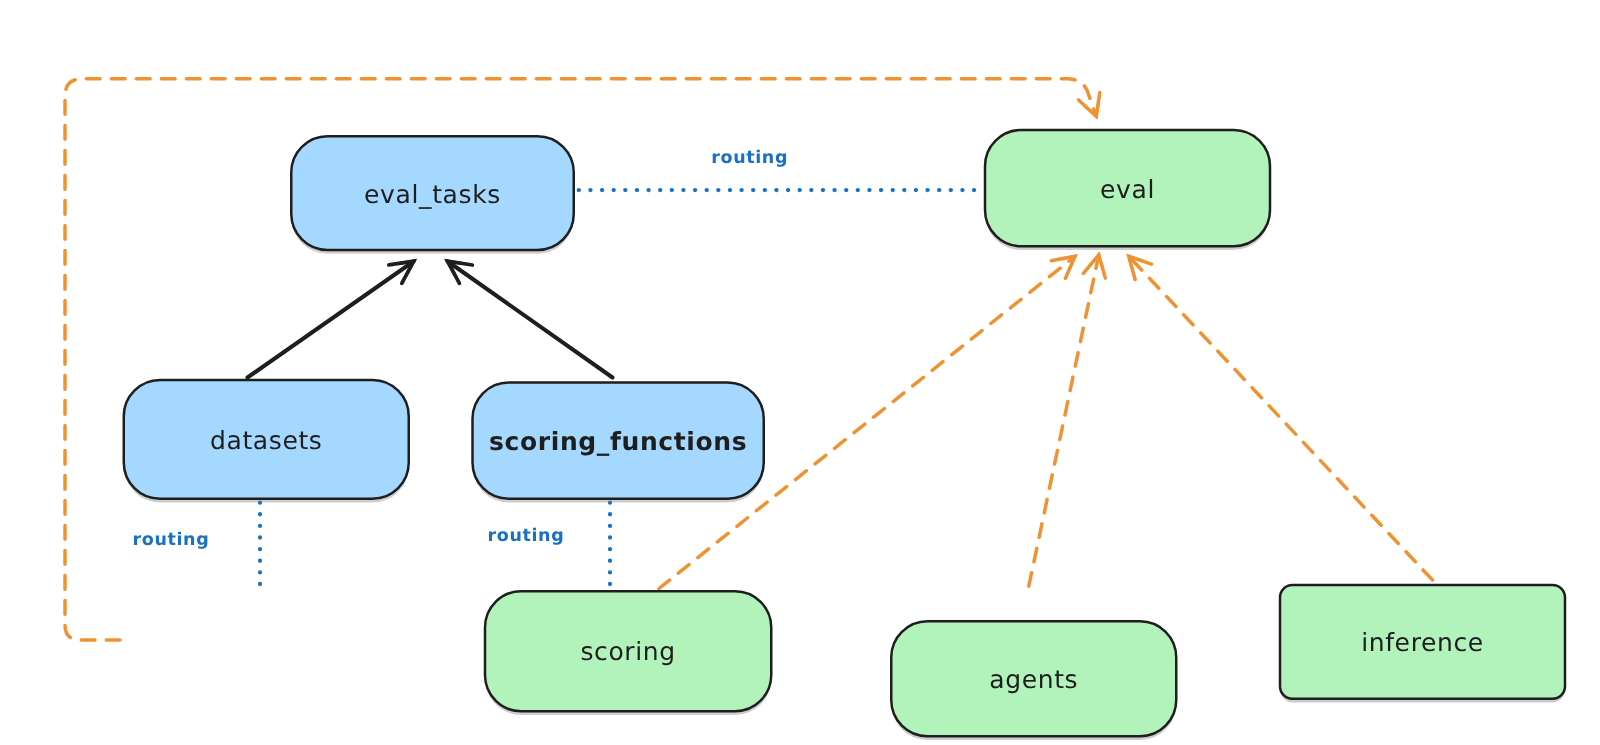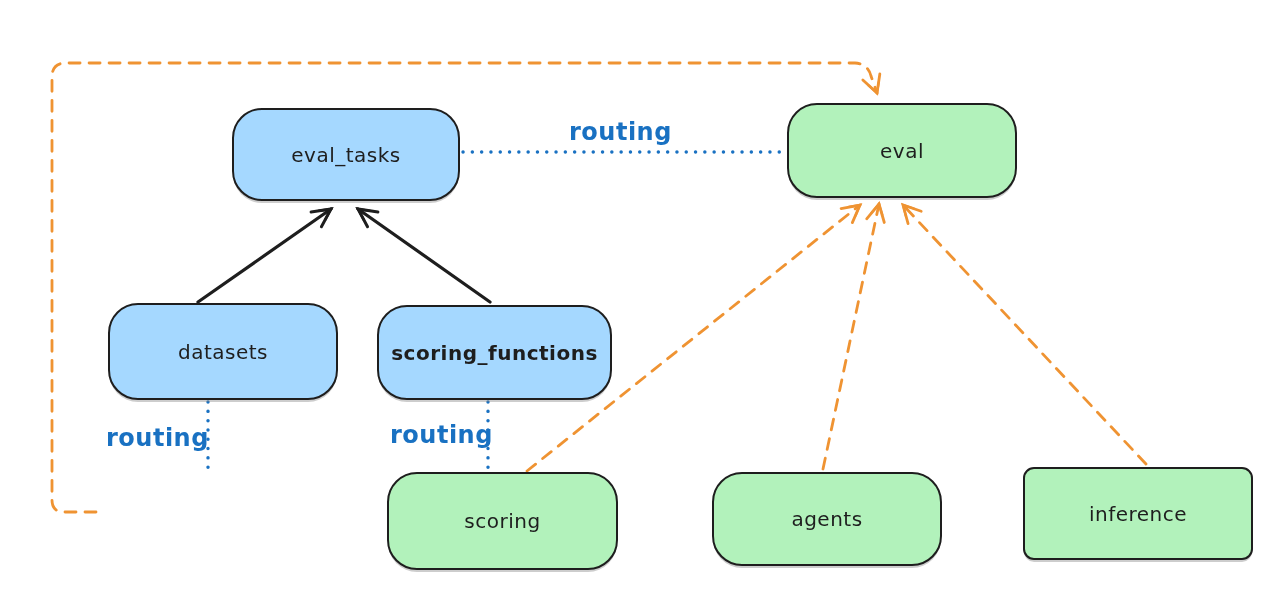--- a/index.html
+++ b/index.html
@@ -30,32 +30,32 @@
     letter-spacing: 0.5px;
     color: #1e1e1e;
     box-sizing: border-box;
     box-shadow: 0 3px 0 -1px rgba(130,130,130,0.40);
   }
   .node.blue  { background: #a5d8ff; }
   .node.green { background: #b2f2bb; justify-content: center; }
 
   .node-eval-tasks        { left: 232px;  top: 108px; width: 228px; height: 93px; }
   .node-eval              { left: 787px;  top: 103px; width: 230px; height: 95px; }
-  .node-datasets          { left: 98px;   top: 303px; width: 230px; height: 97px; margin-left: 10px; }
+  .node-datasets          { left: 98px;   top: 303px; width: 230px; height: 97px; }
   .node-scoring-functions { left: 377px;  top: 305px; width: 235px; height: 95px; font-weight: bold; }
   .node-datasetio         { left: 92px;   top: 475px; width: 233px; height: 95px; }
   .node-scoring           { left: 387px;  top: 472px; width: 231px; height: 98px; }
-  .node-agents            { left: 712px;  top: 472px; width: 230px; height: 94px; }
+  .node-agents            { left: 712px;  top: 496px; width: 230px; height: 94px; }
   .node-inference         { left: 1023px; top: 467px; width: 230px; height: 93px; border-radius: 11px; }
 
   .edge-label {
     position: absolute;
     width: 100px;
-    text-align: right;
-    font-size: 24px;
+    text-align: left;
+    font-size: 14px;
     font-weight: 600;
     letter-spacing: 0.5px;
     color: #1971c2;
   }
   .label-routing-top  { left: 569px; top: 118px; }
   .label-routing-left { left: 106px; top: 424px; }
   .label-routing-mid  { left: 390px; top: 421px; }
 </style>
 </head>
 <body>

